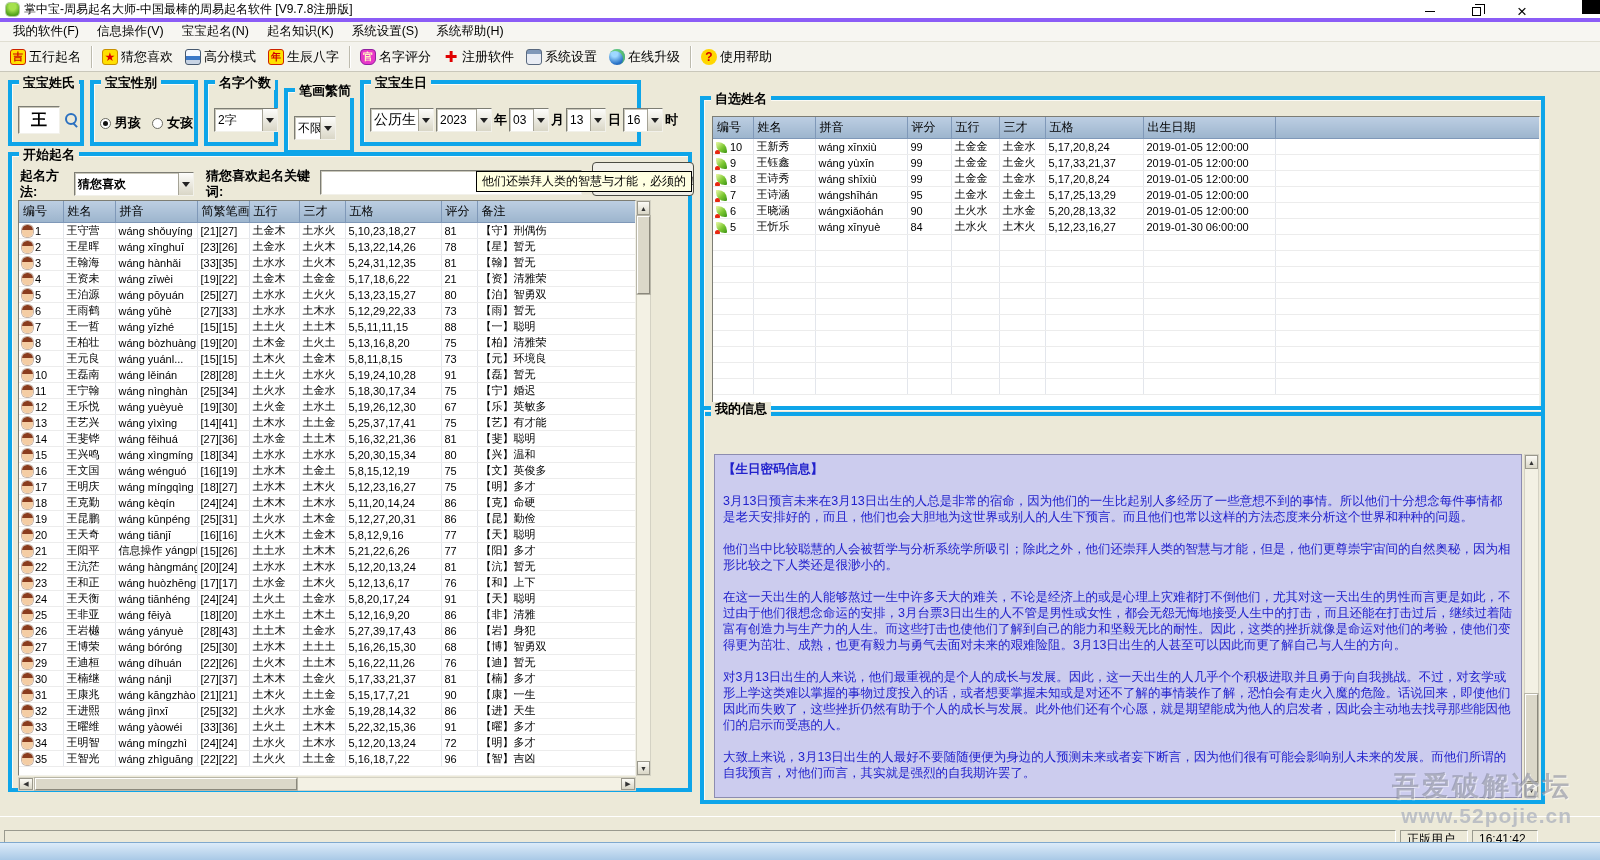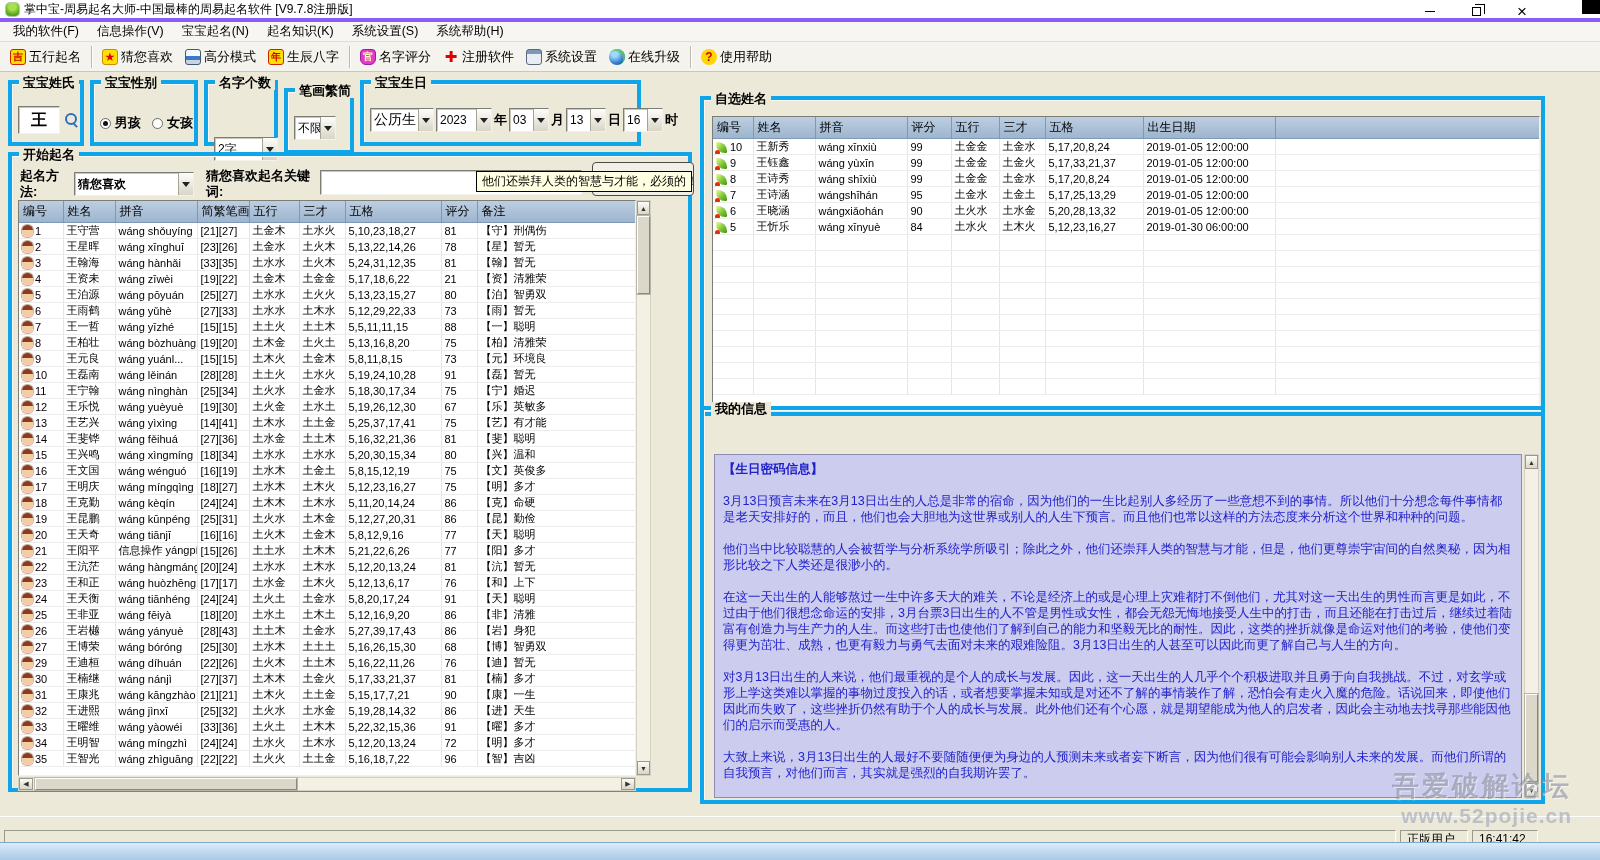--- a/index.html
+++ b/index.html
@@ -173,21 +173,21 @@
     <div style="position:absolute;left:6px;top:30px;white-space:nowrap;overflow:hidden;width:96px;font-size:13px;font-weight:bold;">
       <span class="radio checked"></span>
       <span>男孩</span>
       <span class="radio" style="margin-left:8px;"></span>
       <span>女孩</span>
     </div>
   </div>
 
   <div class="groupbox" style="left:204px;top:8px;width:74px;height:66px;">
     <span class="legend">名字个数</span>
-    <div class="sunken selectbox" style="position:absolute;left:6px;top:24px;width:64px;height:24px;margin-top:29px;">
+    <div class="sunken selectbox" style="position:absolute;left:6px;top:24px;width:64px;height:24px;">
       <span class="sel-text">2字</span>
       <span class="sel-btn"></span>
     </div>
   </div>
 
   <div class="groupbox" style="left:284px;top:16px;width:70px;height:66px;">
     <span class="legend">笔画繁简</span>
     <div class="sunken selectbox" style="position:absolute;left:6px;top:24px;width:42px;height:24px;">
       <span class="sel-text">不限</span>
       <span class="sel-btn"></span>

